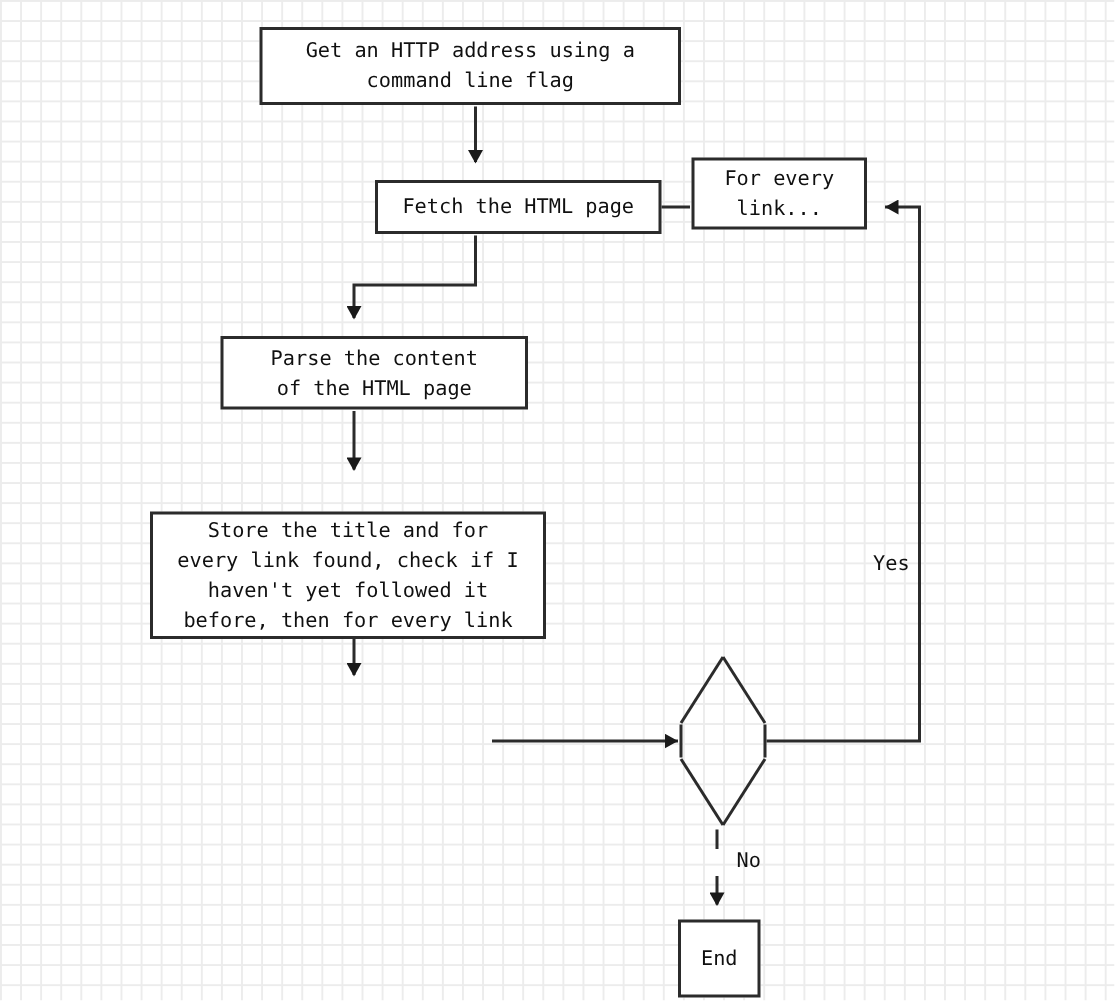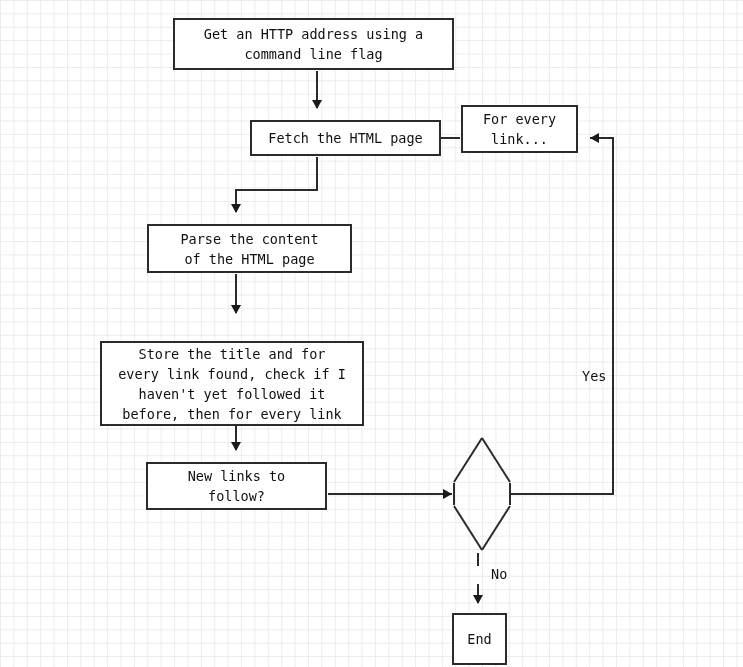--- a/index.html
+++ b/index.html
@@ -124,22 +124,20 @@
 link...</div>
 
   <div class="node" style="left:147px; top:224px; width:205px; height:49px;">Parse the content
 of the HTML page</div>
 
   <div class="node" style="left:100px; top:325px; width:264px; height:85px;margin-top:16px;">Store the title and for
 every link found, check if I
 haven't yet followed it
 before, then for every link</div>
 
-  <div class="node" style="left:146px; top:462px; width:181px; height:48px;">New links to
-follow?</div>
 
   <div class="node" style="left:452px; top:613px; width:55px; height:52px;">End</div>
 
   <div class="edge-label" style="left:562px; top:368px;margin-left:20px;">Yes</div>
 
   <div class="edge-label" style="left:463px; top:566px;margin-left:28px;">No</div>
 
 </div>
 
 </body></html>

